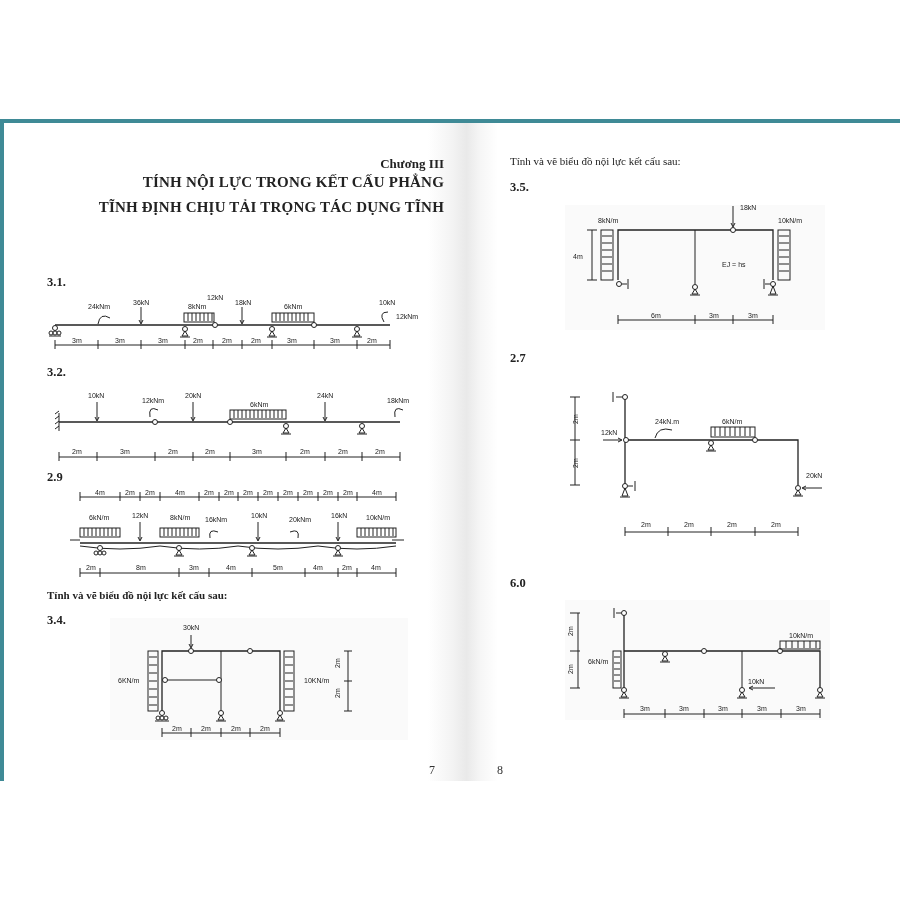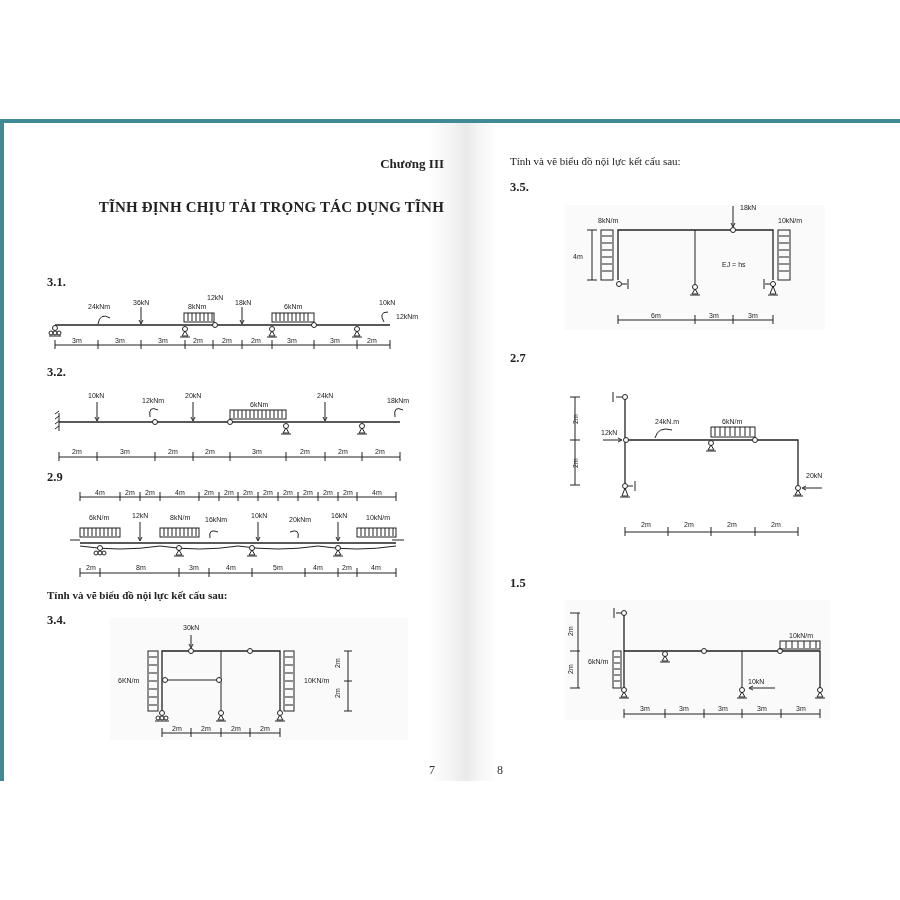--- a/index.html
+++ b/index.html
@@ -27,35 +27,36 @@
 </head>
 <body>
 
 <div class="book"></div>
 <div class="gutter"></div>
 <div class="frame-top"></div>
 <div class="frame-left"></div>
 
 <div class="page page-left">
   <div class="ch ch-label">Chương III</div>
+  <div class="ch ch-title1">TÍNH NỘI LỰC TRONG KẾT CẤU PHẲNG</div>
   <div class="ch ch-title2">TĨNH ĐỊNH CHỊU TẢI TRỌNG TÁC DỤNG TĨNH</div>
 
   <div class="prob" style="left:43px;top:152px;">3.1.</div>
   <div class="prob" style="left:43px;top:242px;">3.2.</div>
   <div class="prob" style="left:43px;top:347px;">2.9</div>
   <div class="intro bold" style="left:43px;top:466px;">Tính và vẽ biểu đồ nội lực kết cấu sau:</div>
   <div class="prob" style="left:43px;top:490px;">3.4.</div>
   <div class="pn" style="left:425px;top:640px;">7</div>
 </div>
 
 <div class="page page-right">
   <div class="intro" style="left:40px;top:32px;">Tính và vẽ biểu đồ nội lực kết cấu sau:</div>
   <div class="prob" style="left:40px;top:57px;">3.5.</div>
   <div class="prob" style="left:40px;top:228px;">2.7</div>
-  <div class="prob" style="left:40px;top:453px;">1.5</div>
+  <div class="prob" style="left:40px;top:453px;">6.0</div>
   <div class="pn" style="left:27px;top:640px;">8</div>
 </div>
 
 <svg class="fig" style="left:0;top:0;" width="900" height="900">
   <g stroke="#222" stroke-width="1" fill="none">
     <line x1="55" y1="325" x2="390" y2="325" stroke-width="1.3"></line>
 
     <circle cx="55" cy="328" r="2.5" fill="#fff"></circle>
     <path d="M49 336 L61 336"></path>
       <circle cx="51" cy="333" r="2" fill="#fff"></circle>

